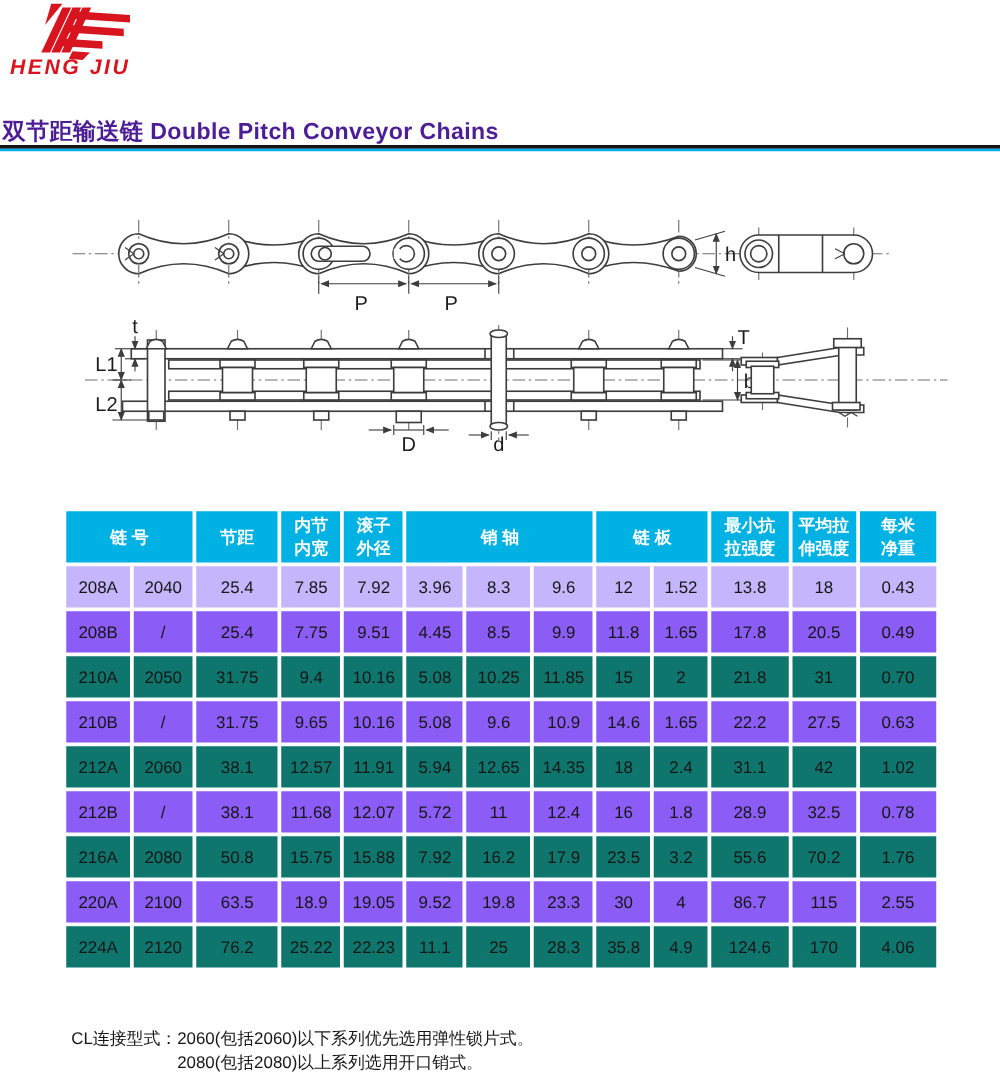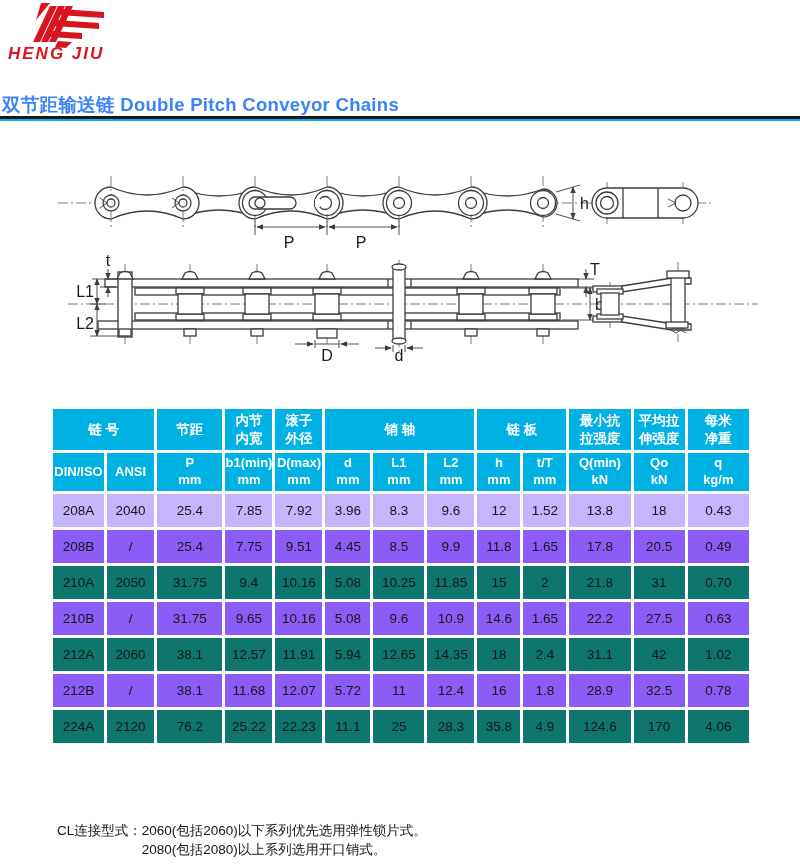--- a/index.html
+++ b/index.html
@@ -6,21 +6,21 @@
   .page { position:relative; width:800px; height:864px; background:#fff; overflow:hidden;
           font-family:"Liberation Sans", sans-serif; }
 
   
   .logo-wrap { position:absolute; left:0; top:0; width:180px; height:70px; }
   .brand { position:absolute; left:8px; top:44px; font-size:17px; font-weight:bold;
            font-style:italic; color:#d8141f; letter-spacing:2px; }
 
   
   .page-title { position:absolute; left:2px; top:92px; font-size:18.5px; font-weight:bold;
-                color:#3b82f6; letter-spacing:0.3px; white-space:nowrap; }
+                color:#4c1d95; letter-spacing:0.3px; white-space:nowrap; }
   .rule-black { position:absolute; left:0; top:116px; width:800px; height:3px; background:#161616; }
   .rule-cyan  { position:absolute; left:0; top:119px; width:800px; height:2px; background:#00b0f0; }
 
   
   .drawings { position:absolute; left:0; top:140px; }
   .s   { stroke:#3d3d3d; stroke-width:1.3; fill:none; }
   .sf  { stroke:#3d3d3d; stroke-width:1.3; fill:#ffffff; }
   .sfn { stroke:none; fill:#ffffff; }
   .cl  { stroke:#6e6e6e; stroke-width:0.9; stroke-dasharray:10 3 2 3; fill:none; }
   .dim { stroke:#3d3d3d; stroke-width:0.9; fill:none; }
@@ -280,46 +280,20 @@
 外径</th>
             <th colspan="3" class="gh">销    轴</th>
             <th colspan="2" class="gh">链  板</th>
             <th colspan="1" class="gh">最小抗
 拉强度</th>
             <th colspan="1" class="gh">平均拉
 伸强度</th>
             <th colspan="1" class="gh">每米
 净重</th>
           </tr>
-          <tr>
-            <th class="sh">DIN/ISO</th>
-            <th class="sh">ANSI</th>
-            <th class="sh">P
-mm</th>
-            <th class="sh">b1(min)
-mm</th>
-            <th class="sh">D(max)
-mm</th>
-            <th class="sh">d
-mm</th>
-            <th class="sh">L1
-mm</th>
-            <th class="sh">L2
-mm</th>
-            <th class="sh">h
-mm</th>
-            <th class="sh">t/T
-mm</th>
-            <th class="sh">Q(min)
-kN</th>
-            <th class="sh">Qo
-kN</th>
-            <th class="sh">q
-kg/m</th>
-          </tr>
         </thead>
       <tbody>
           <tr class="dark">
             <td class="cell">208A</td>
             <td class="cell">2040</td>
             <td class="cell">25.4</td>
             <td class="cell">7.85</td>
             <td class="cell">7.92</td>
             <td class="cell">3.96</td>
             <td class="cell">8.3</td>
@@ -399,20 +373,50 @@
             <td class="cell">5.72</td>
             <td class="cell">11</td>
             <td class="cell">12.4</td>
             <td class="cell">16</td>
             <td class="cell">1.8</td>
             <td class="cell">28.9</td>
             <td class="cell">32.5</td>
             <td class="cell">0.78</td>
           </tr>
           <tr class="light">
+            <td class="cell">216A</td>
+            <td class="cell">2080</td>
+            <td class="cell">50.8</td>
+            <td class="cell">15.75</td>
+            <td class="cell">15.88</td>
+            <td class="cell">7.92</td>
+            <td class="cell">16.2</td>
+            <td class="cell">17.9</td>
+            <td class="cell">23.5</td>
+            <td class="cell">3.2</td>
+            <td class="cell">55.6</td>
+            <td class="cell">70.2</td>
+            <td class="cell">1.76</td>
+          </tr>
+          <tr class="mid">
+            <td class="cell">220A</td>
+            <td class="cell">2100</td>
+            <td class="cell">63.5</td>
+            <td class="cell">18.9</td>
+            <td class="cell">19.05</td>
+            <td class="cell">9.52</td>
+            <td class="cell">19.8</td>
+            <td class="cell">23.3</td>
+            <td class="cell">30</td>
+            <td class="cell">4</td>
+            <td class="cell">86.7</td>
+            <td class="cell">115</td>
+            <td class="cell">2.55</td>
+          </tr>
+          <tr class="light">
             <td class="cell">224A</td>
             <td class="cell">2120</td>
             <td class="cell">76.2</td>
             <td class="cell">25.22</td>
             <td class="cell">22.23</td>
             <td class="cell">11.1</td>
             <td class="cell">25</td>
             <td class="cell">28.3</td>
             <td class="cell">35.8</td>
             <td class="cell">4.9</td>

